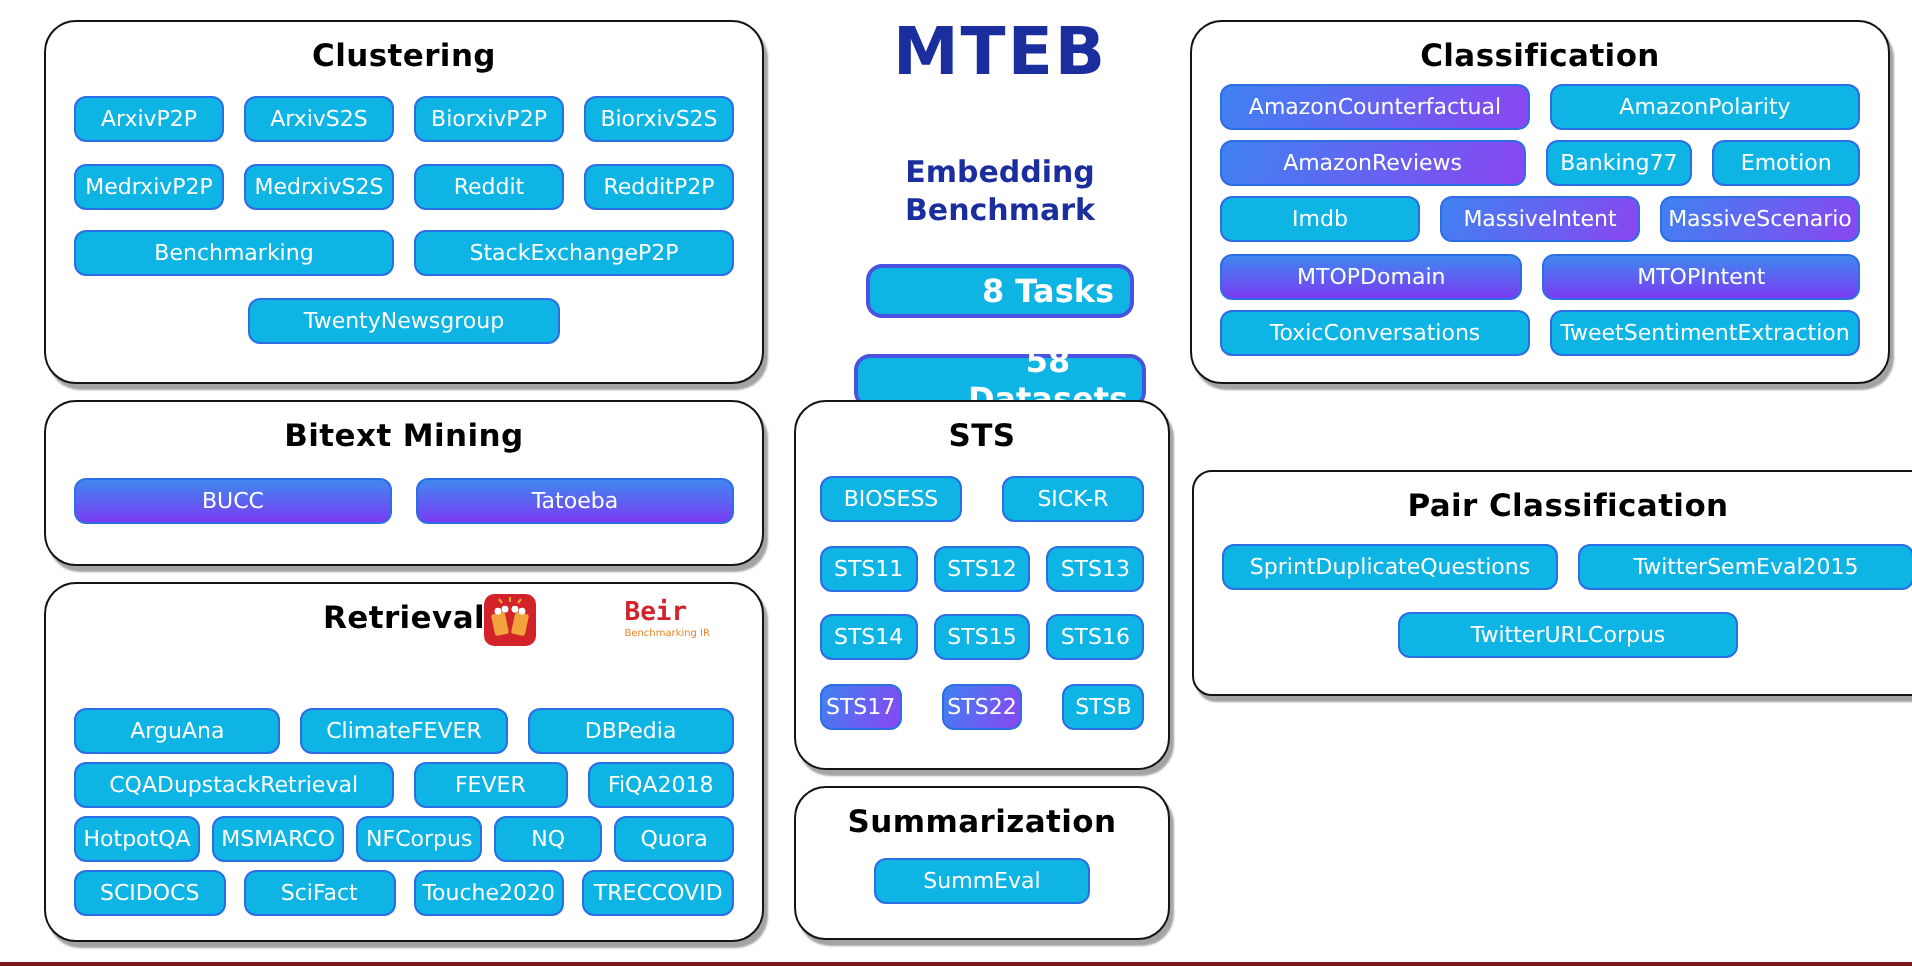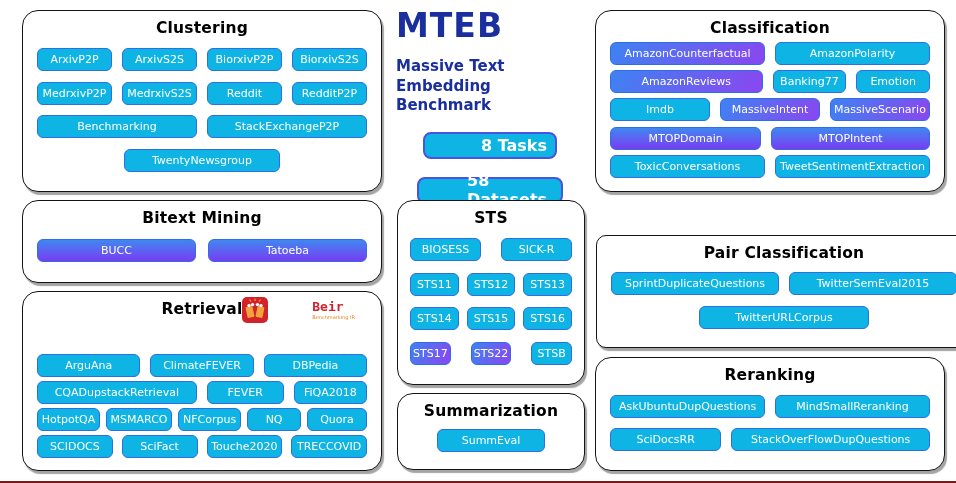--- a/index.html
+++ b/index.html
@@ -27,21 +27,21 @@
     height:23px; box-sizing:border-box;
     display:flex; align-items:center; justify-content:center;
     color:#fff; font-size:11px; white-space:nowrap; overflow:hidden;
     background:var(--badge-cyan,#0db4e4);
     border:1.6px solid var(--badge-border,#2e6ee4);
     border-radius:6px;
   }
   .badge.grad  { background:linear-gradient(115deg, var(--grad-start,#3f82f2), var(--grad-end,#8a46f0)); }
   .badge.gradv { background:linear-gradient(180deg, var(--gradv-start,#3f88f0), var(--gradv-end,#7a3cf2)); }
 
-  .center-head { position:absolute; left:396px; top:6px; width:188px; }
+  .center-head { position:absolute; left:406px; top:6px; width:188px; text-align:center; }
   .mteb-title { font-size:33px; font-weight:bold; color:var(--title-navy,#1a2e9e); letter-spacing:1px; }
   .mteb-sub { margin-top:12px; font-size:15px; font-weight:bold; color:var(--title-navy,#1a2e9e); line-height:1.3; }
   .stat-badge {
     margin:0 auto; box-sizing:border-box;
     display:flex; align-items:center; justify-content:center;
     color:#fff; font-weight:bold; font-size:16px;
     background:var(--badge-cyan,#0db4e4);
     border:2px solid var(--stat-border,#4a52e0);
     border-radius:8px;
     padding-left:48px;
@@ -137,21 +137,21 @@
         <span class="badge" style="flex:1">SciFact</span>
         <span class="badge" style="flex:1">Touche2020</span>
         <span class="badge" style="flex:1">TRECCOVID</span>
       </div>
     </div>
   </div>
 
   <div class="center-head">
     <div class="mteb-title">MTEB</div>
     <div class="mteb-sub">
-      <span>Massive Text</span><br>
+      <br>
       <span>Embedding Benchmark</span>
     </div>
     <div class="stat-badge stat-tasks">8 Tasks</div>
     <div class="stat-badge stat-datasets">58 Datasets</div>
   </div>
 
   <div class="box" style="left:397px; top:200px; width:188px; height:185px; padding-left:12px; padding-right:12px;">
     <div class="box-title">STS</div>
     <div class="rows">
       <div class="row row-wgap">
@@ -219,28 +219,15 @@
       <div class="row">
         <span class="badge" style="flex:1">SprintDuplicateQuestions</span>
         <span class="badge" style="flex:1">TwitterSemEval2015</span>
       </div>
       <div class="row">
         <span class="badge" style="width:49%">TwitterURLCorpus</span>
       </div>
     </div>
   </div>
 
-  <div class="box" style="left:595px; top:357px; width:350px; height:114px;">
-    <div class="box-title">Reranking</div>
-    <div class="rows">
-      <div class="row">
-        <span class="badge" style="flex:1">AskUbuntuDupQuestions</span>
-        <span class="badge" style="flex:1">MindSmallReranking</span>
-      </div>
-      <div class="row">
-        <span class="badge" style="flex:1">SciDocsRR</span>
-        <span class="badge" style="flex:1.8">StackOverFlowDupQuestions</span>
-      </div>
-    </div>
-  </div>
 
   <div class="bottom-line"></div>
 </div>
 
 </body></html>

